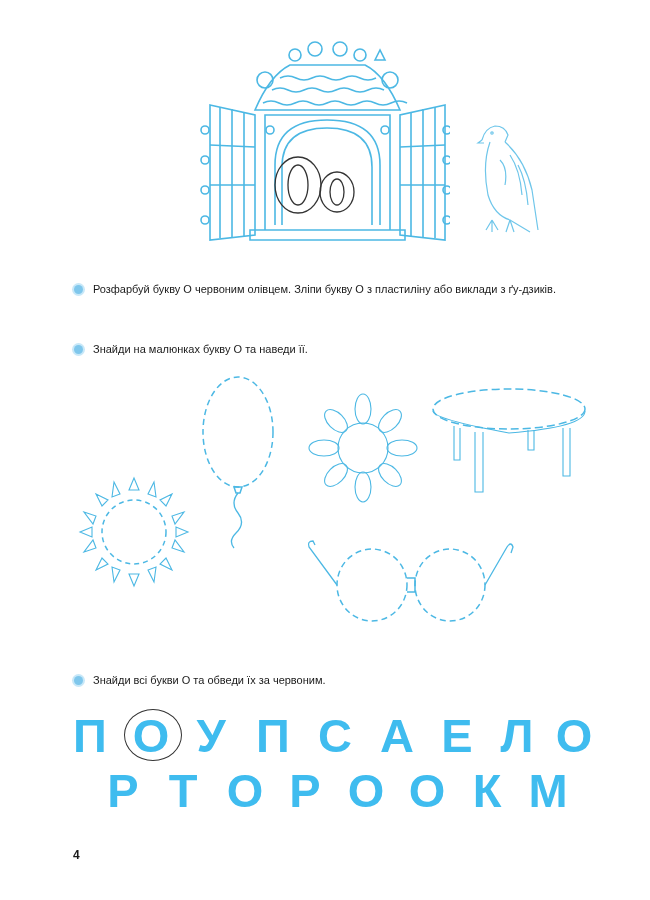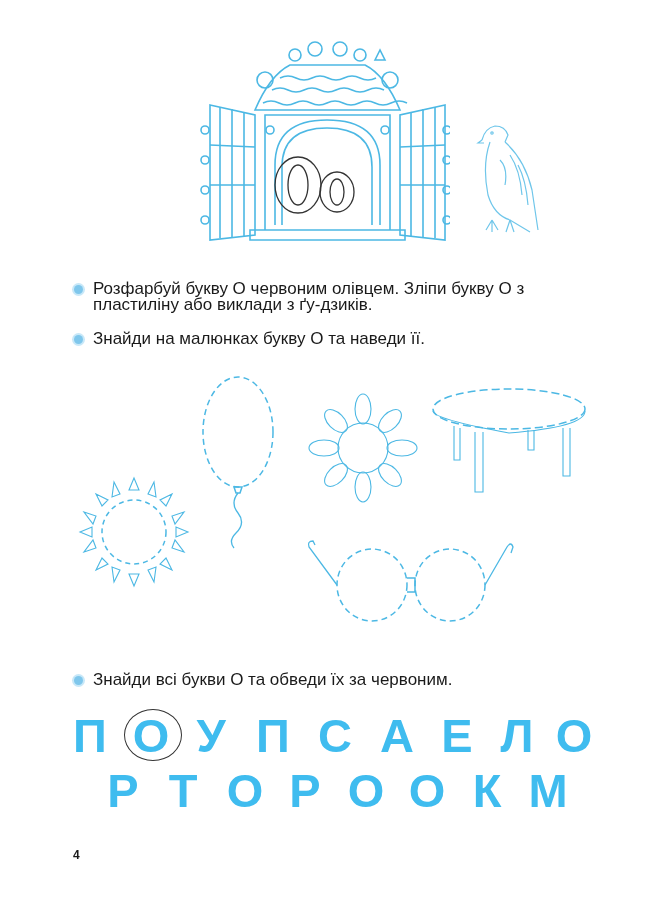--- a/index.html
+++ b/index.html
@@ -1,19 +1,19 @@
 <!DOCTYPE html>
 <html><head>
 <meta charset="utf-8">
 <style>
   html, body { margin:0; padding:0; background:#ffffff; }
   body { width:650px; height:900px; position:relative; overflow:hidden;
          font-family:"Liberation Sans", sans-serif; color:#1a1a1a; }
   .illus { position:absolute; }
-  .task { position:absolute; left:74px; display:flex; align-items:flex-start; font-size:17px; line-height:16px; }
+  .task { position:absolute; left:74px; display:flex; align-items:flex-start; font-size:11px; line-height:16px; }
   .bullet { width:9px; height:9px; border-radius:50%; background:#7fc7ec; box-shadow:0 0 0 2px #c8e8f8; margin-top:4px; margin-right:10px; flex:none; }
   .task-text { width:500px; }
   .letters { position:absolute; font-weight:bold; color:#3fbcef; font-size:47px; line-height:1; }
   .letter { position:absolute; transform:translate(-50%,-50%); }
   .sample-ring { position:absolute; border:1.5px solid #333; border-radius:50%; }
   .page-num { position:absolute; left:73px; top:848px; font-size:12px; font-weight:bold; }
 </style>
 </head>
 <body>
 
@@ -74,21 +74,21 @@
     <path d="M30 40 q8 8 5 25 M40 35 q10 15 12 40 M48 45 q8 15 10 40"></path>
     <path d="M22 100 l-6 10 m6 -10 l0 12 m0 -12 l6 10 M40 100 l-4 12 m4 -12 l4 12"></path>
   </g>
 </svg>
 
 <div class="task" style="top:281px">
   <span class="bullet"></span>
   <span class="task-text">Розфарбуй букву О червоним олівцем. Зліпи букву О з пластиліну або виклади з ґу-дзиків.</span>
 </div>
 
-<div class="task" style="top:331px">
+<div class="task" style="top:341px">
   <span class="bullet"></span>
   <span class="task-text">Знайди на малюнках букву О та наведи її.</span>
 </div>
 
 <svg class="illus" style="left:0;top:360px" width="650" height="270" viewBox="0 360 650 270">
   <g fill="none" stroke="#4cb8e4" stroke-width="1.5">
 
     <g>
       <circle cx="134" cy="532" r="32" stroke-dasharray="5 4"></circle>
       <g stroke-width="1.1">

